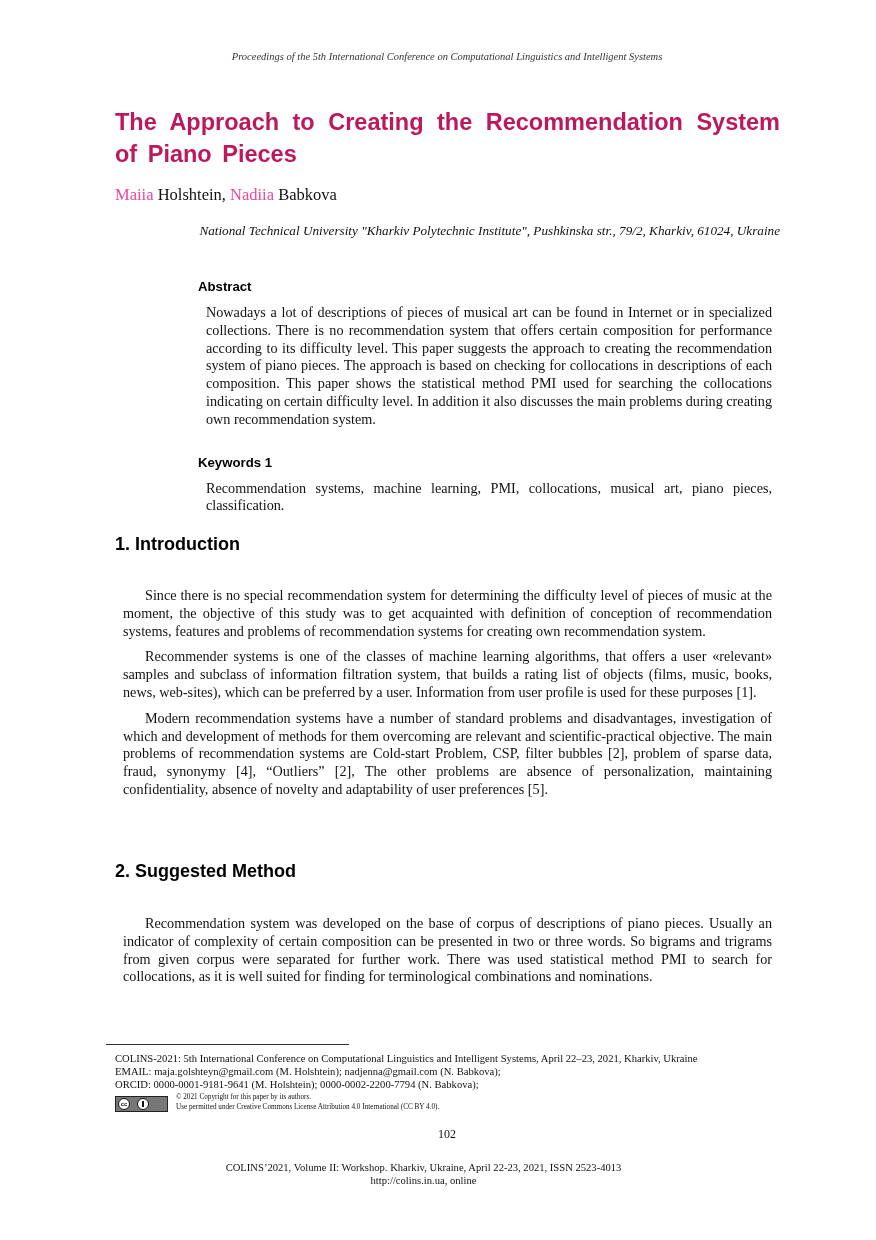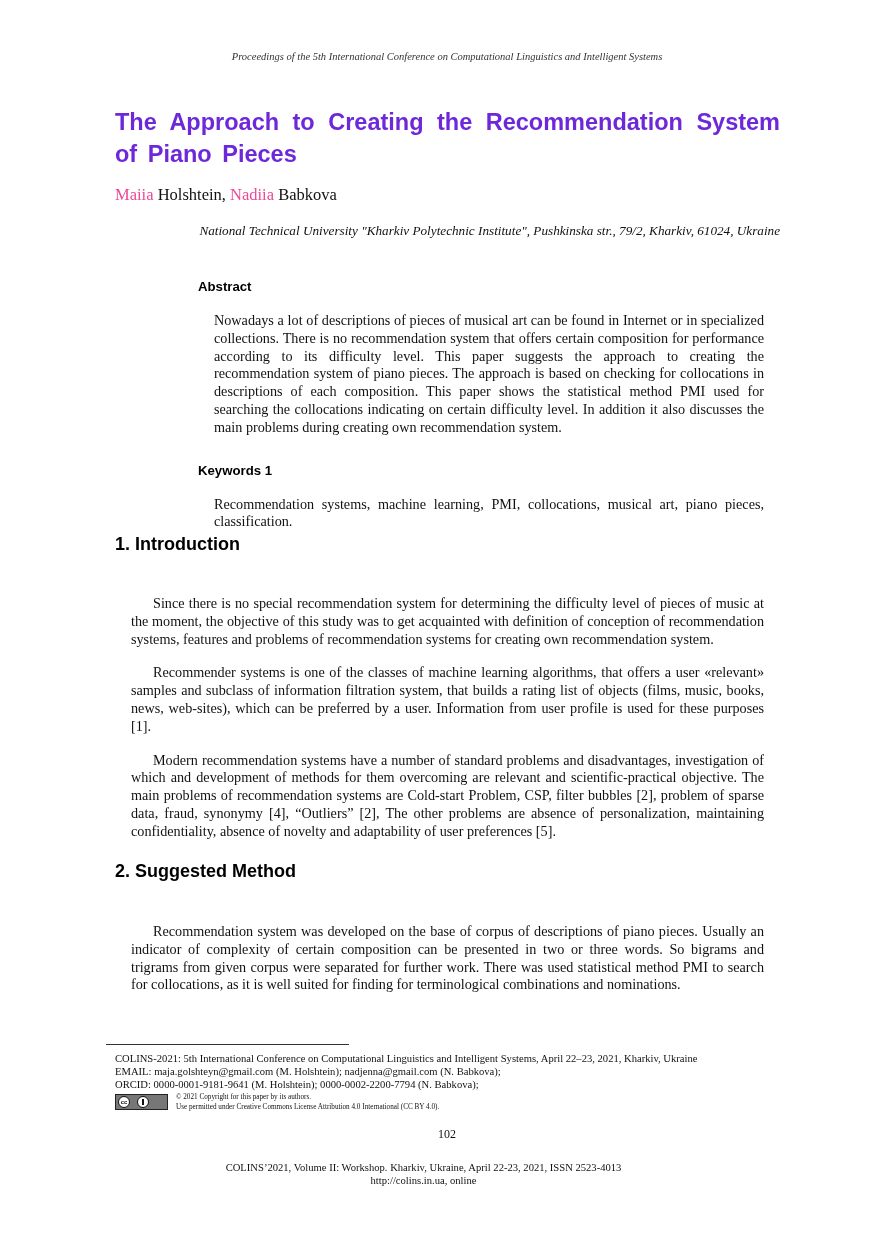--- a/index.html
+++ b/index.html
@@ -1,31 +1,31 @@
 <!DOCTYPE html>
 <html><head>
 <meta charset="utf-8">
 <style>
   html, body { margin: 0; padding: 0; background: #ffffff; }
   body { width: 876px; height: 1240px; position: relative; overflow: hidden; color: #111; font-family: "Liberation Serif", serif; }
   .abs { position: absolute; padding-left: 9px; }
   .running-head { top: 51px; left: 0; width: 876px; text-align: center; font-style: italic; font-size: 10.5px; color: #333; }
-  .title { top: 106px; left: 106px; width: 665px; font-family: "Liberation Sans", sans-serif; font-weight: bold; font-size: 23.5px; line-height: 32px; text-align: justify; text-align-last: left; word-spacing: 4px; color: #6d28d9; }
+  .title { top: 106px; left: 106px; width: 665px; font-family: "Liberation Sans", sans-serif; font-weight: bold; font-size: 23.5px; line-height: 32px; text-align: justify; text-align-last: left; word-spacing: 4px; color: #be185d; }
   .authors { top: 185px; left: 106px; font-size: 16.5px; color: #111; }
   .authors .given { color: #ec4899; }
   .affil { top: 223px; left: 106px; width: 665px; text-align: right; font-style: italic; font-size: 13.2px; color: #111; }
   .abstract-block { top: 278px; left: 189px; width: 582px; }
   .h-small { font-family: "Liberation Sans", sans-serif; font-weight: bold; font-size: 13.2px; line-height: 18px; color: #000; }
-  .para { font-size: 14.2px; line-height: 17.8px; text-align: justify; margin: 16px; }
+  .para { font-size: 14.2px; line-height: 17.8px; text-align: justify; margin: 8px; }
   .section-h { font-family: "Liberation Sans", sans-serif; font-weight: bold; font-size: 18px; color: #000; }
   .body-text { left: 106px; width: 665px; }
   .body-text p { text-indent: 22px; }
   .footnote-rule { top: 1044px; left: 106px; width: 234px; height: 1px; background: #333; }
   .footnotes { top: 1052px; left: 106px; width: 670px; font-size: 10.6px; line-height: 13px; color: #111; }
-  .cc-row { display: flex; align-items: center; margin-top: 1px; }
+  .cc-row { display: flex; align-items: flex-end; margin-top: 1px; }
   .cc-badge { width: 53px; height: 16px; background: #777; border: 1px solid #222; display: flex; align-items: center; gap: 7px; padding-left: 2px; box-sizing: border-box; }
   .cc-circle { width: 12px; height: 12px; border-radius: 50%; background: #fff; border: 1px solid #111; box-sizing: border-box; font-family: "Liberation Sans", sans-serif; font-weight: bold; font-size: 6px; line-height: 10px; text-align: center; color: #111; }
   .cc-by { width: 12px; height: 12px; border-radius: 50%; background: #fff; box-sizing: border-box; border: 1px solid #111; position: relative; }
   .cc-by::before { content: ""; position: absolute; left: 4px; top: 2px; width: 2px; height: 6px; background: #111; }
   .cc-text { margin-left: 8px; font-size: 7.2px; line-height: 10px; }
   .page-num { top: 1127px; left: 0; width: 876px; text-align: center; font-size: 12px; }
   .bottom-info { top: 1161px; left: 0; width: 829px; text-align: center; font-size: 10.6px; line-height: 13px; }
 </style>
 </head>
 <body>

